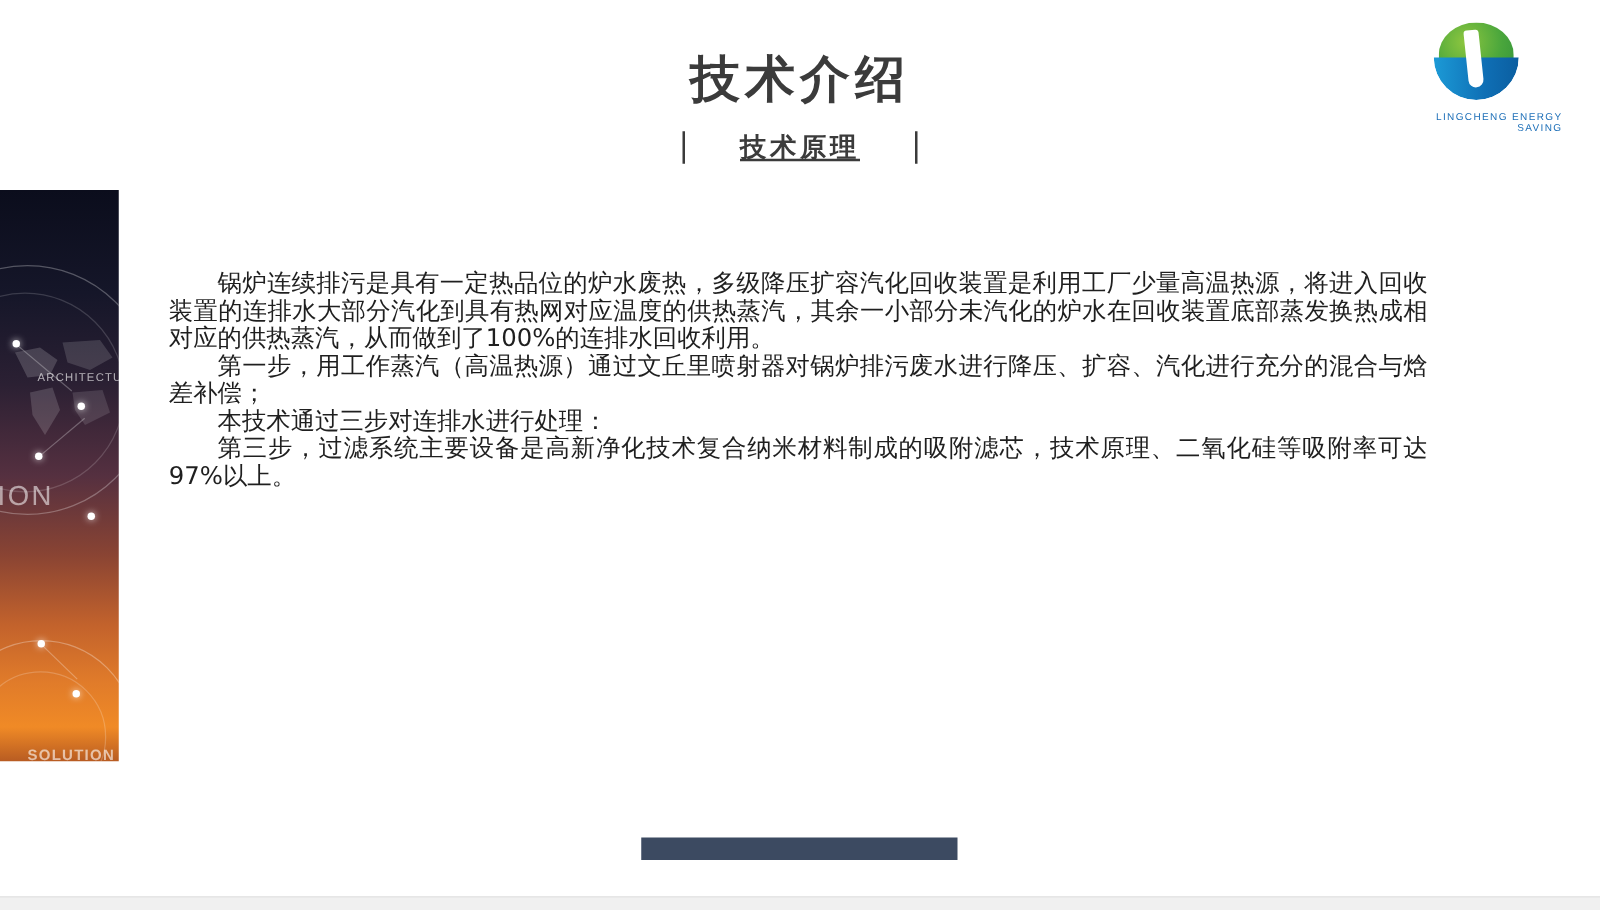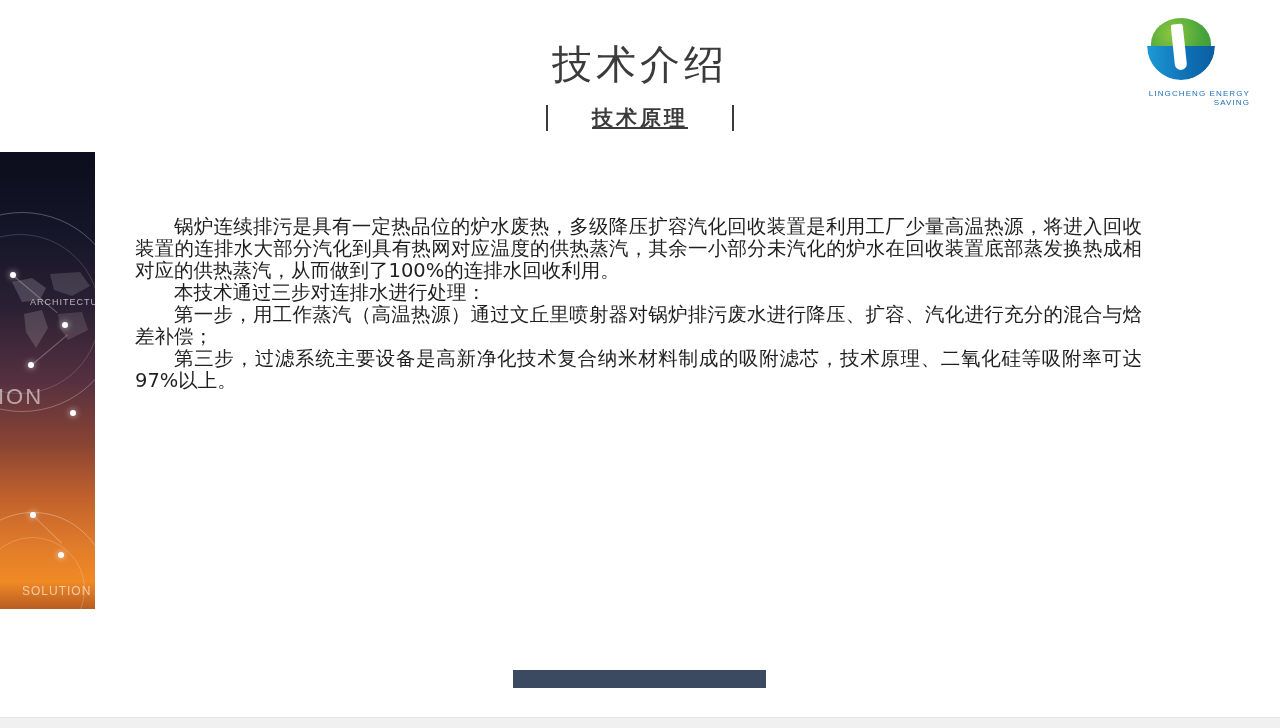--- a/index.html
+++ b/index.html
@@ -100,34 +100,34 @@
   }
   .side-panel .side-word {
     position: absolute;
     color: rgba(255,255,255,0.65);
     font-size: 9px;
     letter-spacing: 1px;
     white-space: nowrap;
   }
   .side-word.w1 { left: 30px; top: 145px; }
   .side-word.w2 { left: -2px; top: 232px; font-size: 22px; color: rgba(255,255,255,0.55); letter-spacing: 2px; }
-  .side-word.w3 { left: 22px; top: 432px; font-size: 12px; color: rgba(255,255,255,0.6); }
+  .side-word.w3 { left: 22px; top: 445px; font-size: 12px; color: rgba(255,255,255,0.6); font-weight: bold; }
 
   
   .title-block {
     position: absolute;
     left: 0;
     top: 40px;
     width: 1280px;
     text-align: center;
   }
   .main-title {
     font-family: "DejaVu Sans", "Liberation Sans", sans-serif;
     font-size: 40px;
-    font-weight: normal;
+    font-weight: bold;
     color: #3b3b3b;
     letter-spacing: 4px;
     line-height: 1.2;
     margin: 0;
   }
   .subtitle-row {
     margin-top: 16px;
     display: flex;
     justify-content: center;
     align-items: center;
@@ -289,20 +289,20 @@
     <div class="mark">
       <div class="leaf-green"></div>
       <div class="leaf-blue"></div>
       <div class="leaf-white"></div>
     </div>
     <div class="brand-en">LINGCHENG ENERGY SAVING</div>
   </div>
 
   <div class="content">
     <p>锅炉连续排污是具有一定热品位的炉水废热，多级降压扩容汽化回收装置是利用工厂少量高温热源，将进入回收装置的连排水大部分汽化到具有热网对应温度的供热蒸汽，其余一小部分未汽化的炉水在回收装置底部蒸发换热成相对应的供热蒸汽，从而做到了100%的连排水回收利用。</p>
+    <p>第一步，用工作蒸汽（高温热源）通过文丘里喷射器对锅炉排污废水进行降压、扩容、汽化进行充分的混合与焓差补偿；</p>
     <p>本技术通过三步对连排水进行处理：</p>
-    <p>第一步，用工作蒸汽（高温热源）通过文丘里喷射器对锅炉排污废水进行降压、扩容、汽化进行充分的混合与焓差补偿；</p>
     <p>第三步，过滤系统主要设备是高新净化技术复合纳米材料制成的吸附滤芯，技术原理、二氧化硅等吸附率可达97%以上。</p>
   </div>
 
   <div class="footer-bar"></div>
   <div class="bottom-edge"></div>
 </div>
 
 </body></html>

